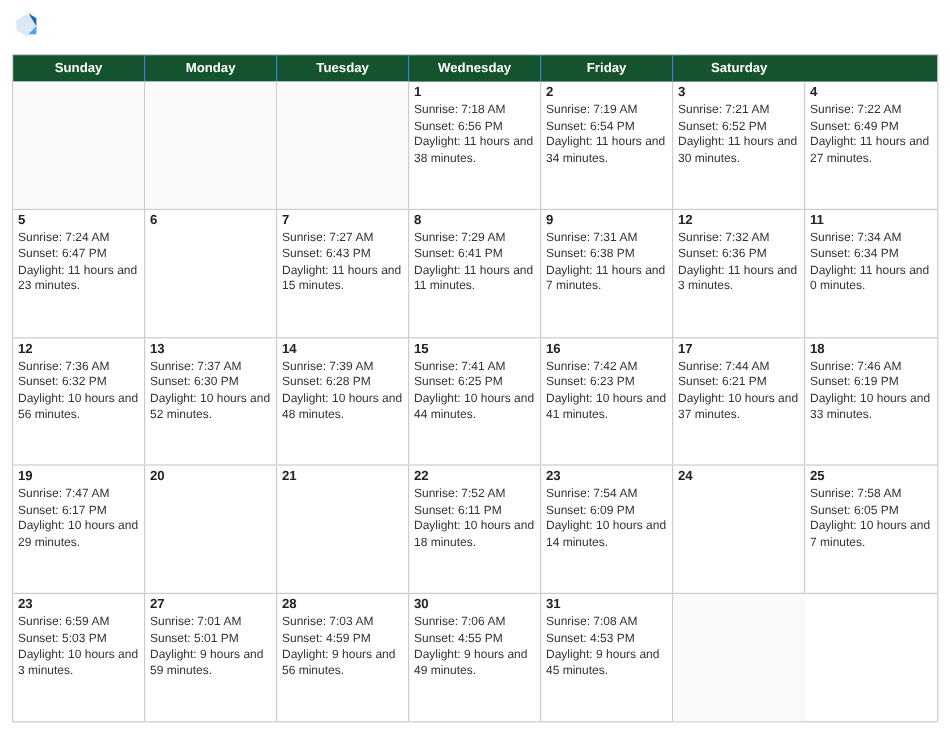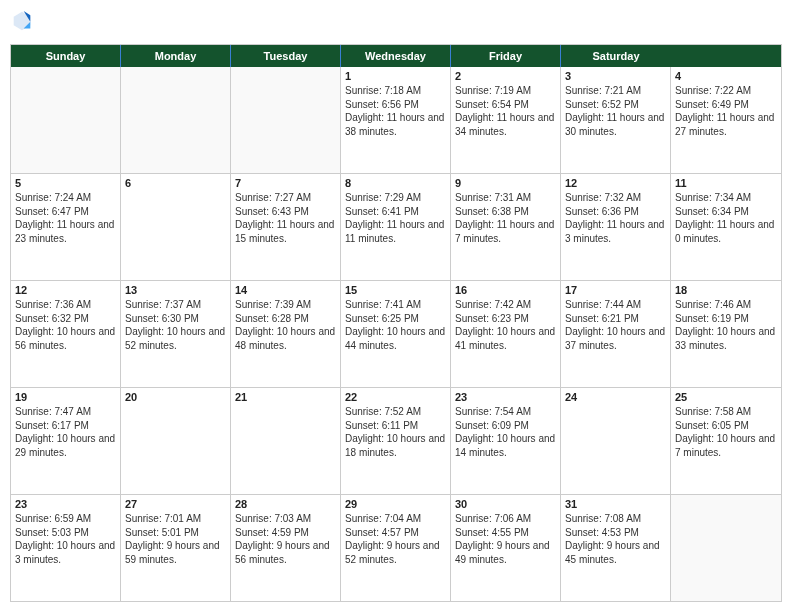--- a/index.html
+++ b/index.html
@@ -302,26 +302,20 @@
 Sunset: 5:01 PM
 Daylight: 9 hours and 59 minutes.</div>
           </div>
           <div class="cal-cell">
             <div class="day-num">28</div>
             <div class="cell-info">Sunrise: 7:03 AM
 Sunset: 4:59 PM
 Daylight: 9 hours and 56 minutes.</div>
           </div>
           <div class="cal-cell">
-            <div class="day-num">29</div>
-            <div class="cell-info">Sunrise: 7:04 AM
-Sunset: 4:57 PM
-Daylight: 9 hours and 52 minutes.</div>
-          </div>
-          <div class="cal-cell">
             <div class="day-num">30</div>
             <div class="cell-info">Sunrise: 7:06 AM
 Sunset: 4:55 PM
 Daylight: 9 hours and 49 minutes.</div>
           </div>
           <div class="cal-cell">
             <div class="day-num">31</div>
             <div class="cell-info">Sunrise: 7:08 AM
 Sunset: 4:53 PM
 Daylight: 9 hours and 45 minutes.</div>

